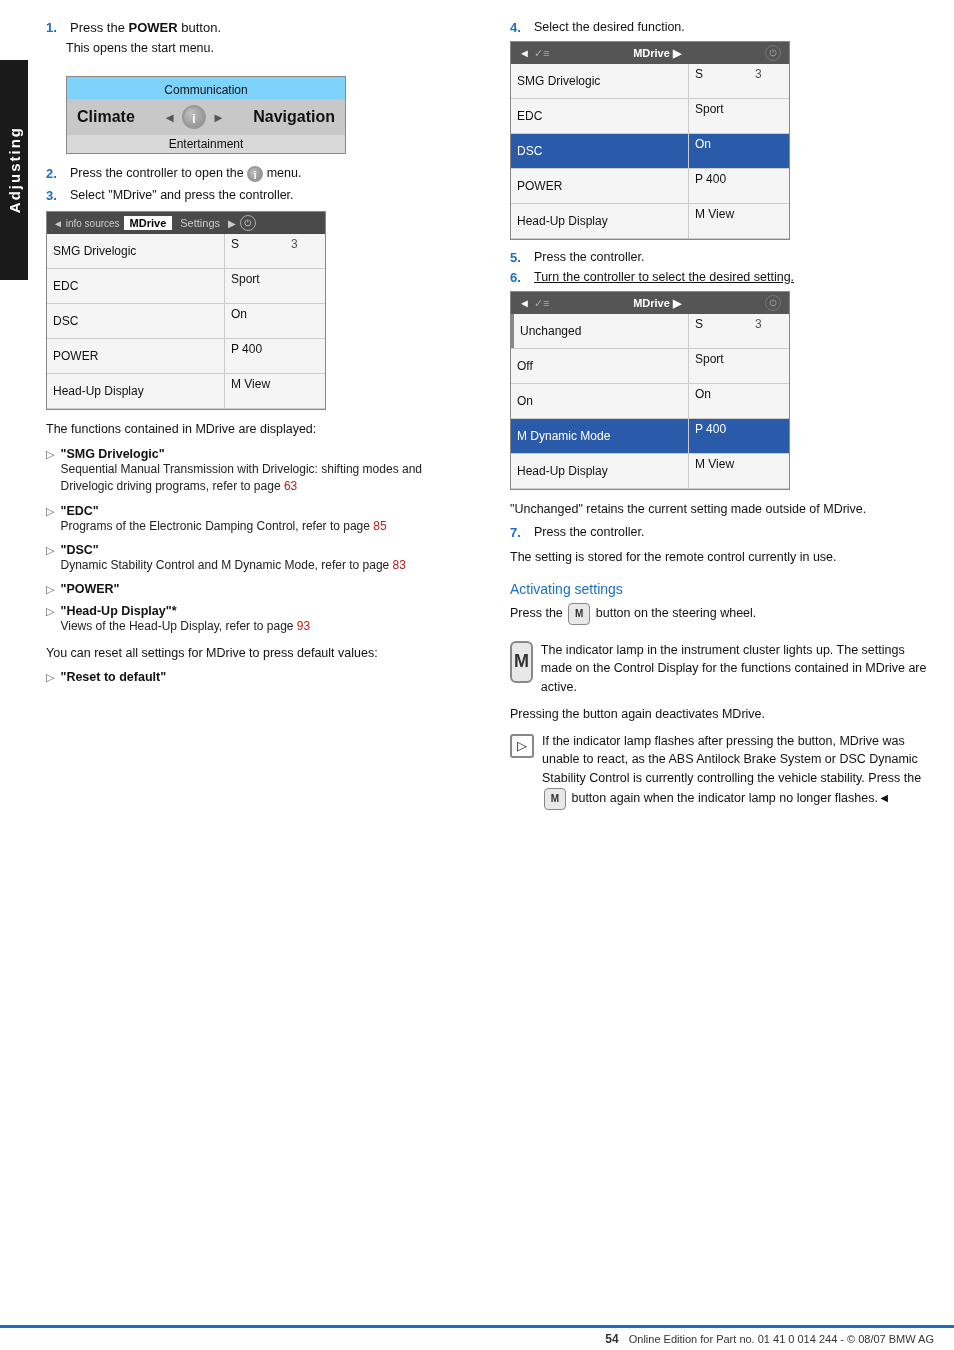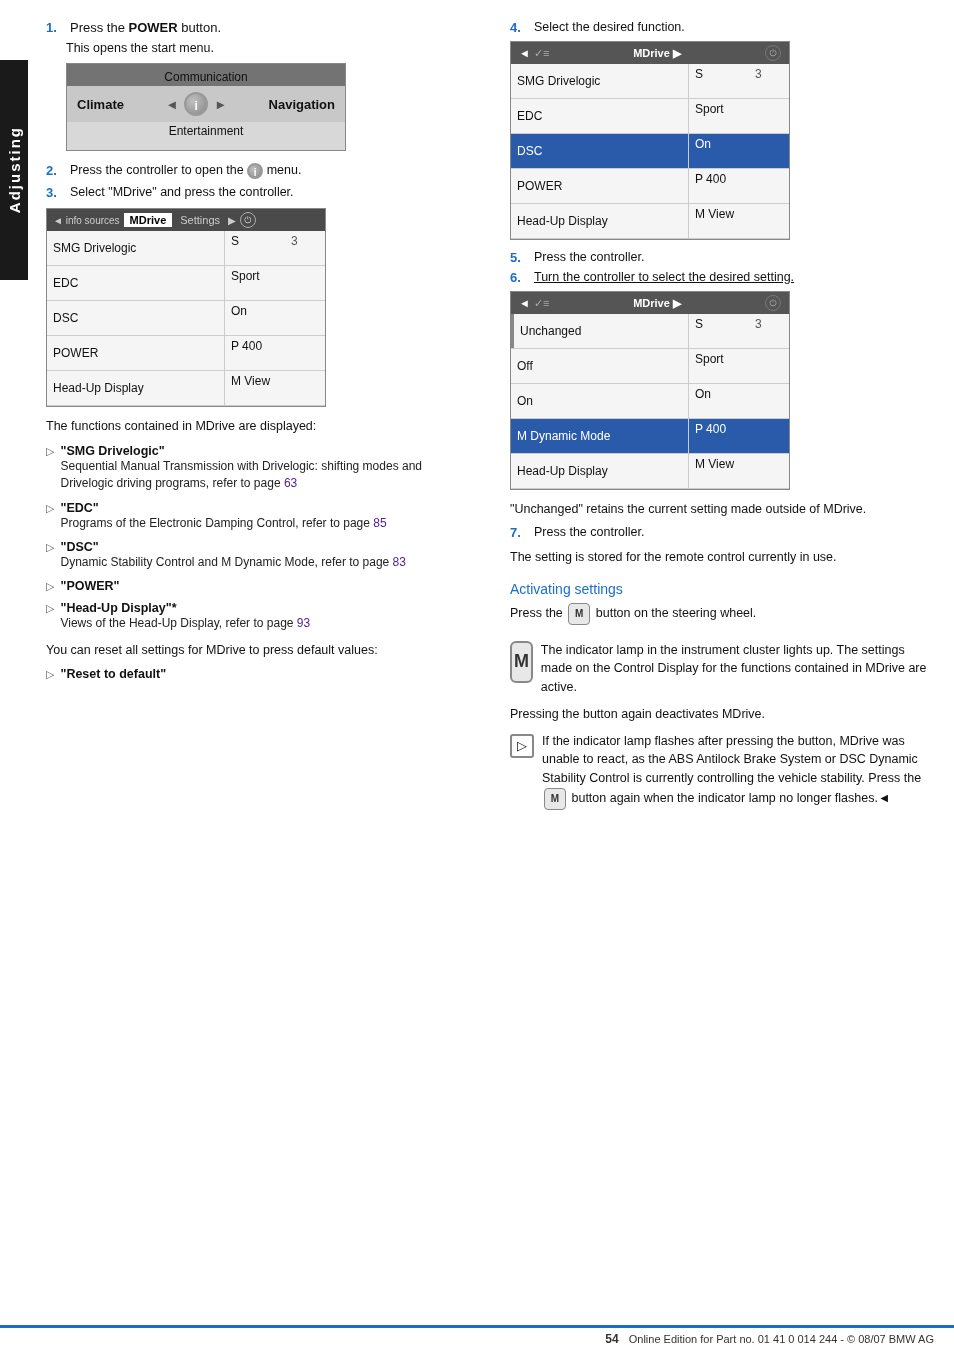--- a/index.html
+++ b/index.html
@@ -74,31 +74,31 @@
     }
     .menu-image .menu-center-row {
       display: flex;
       align-items: center;
       justify-content: space-between;
       padding: 6px 10px;
       background: #c8c8c8;
     }
     .menu-image .menu-center-label {
       font-weight: bold;
-      font-size: 13px;
+      font-size: 16px;
     }
     .menu-image .menu-top {
       text-align: center;
       padding: 6px 0 2px;
       font-size: 12px;
-      background: #737373;
+      background: #7dd3fc;
     }
     .menu-image .menu-bottom {
       text-align: center;
-      padding: 2px 0 12px;
+      padding: 2px 0 2px;
       font-size: 12px;
       background: #d8d8d8;
     }
     .ibutton {
       display: inline-block;
       width: 24px;
       height: 24px;
       border-radius: 50%;
       background: radial-gradient(circle at 35% 35%, #c0c0c0, #888);
       text-align: center;
@@ -196,21 +196,21 @@
     .bullet-content .bullet-title {
       font-weight: bold;
       font-size: 12.5px;
     }
     .bullet-content .bullet-desc {
       font-size: 12px;
       line-height: 1.45;
       color: #222;
     }
     .link-text {
-      color: #4c1d95;
+      color: #b91c1c;
       text-decoration: none;
       margin-top: 28px;
     }
 
     
     .section-heading {
       font-size: 14px;
       font-weight: normal;
       color: #1a6ec8;
       margin: 14px 0 6px 0;
@@ -336,21 +336,21 @@
 
   <div class="left-col">
 
     <div class="step-block">
       <div class="step-inline">
         <span class="step-num">1.</span>
         <span>
           Press the <strong>POWER</strong> button.
         </span>
       </div>
-      <div style="margin-left:20px; font-size:12.5px; margin-bottom:8px;">This opens the start menu.</div>
+      <div style="margin-left:20px; font-size:12.5px; margin-bottom:21px;">This opens the start menu.</div>
 
       <div class="menu-image">
         <div class="menu-top">Communication</div>
         <div class="menu-center-row">
           <div class="menu-center-label">Climate</div>
           <div style="display:flex; align-items:center; gap:6px;">
             <span style="font-size:13px; color:#555;">◄</span>
             <div class="ibutton">i</div>
             <span style="font-size:13px; color:#555;">►</span>
           </div>

